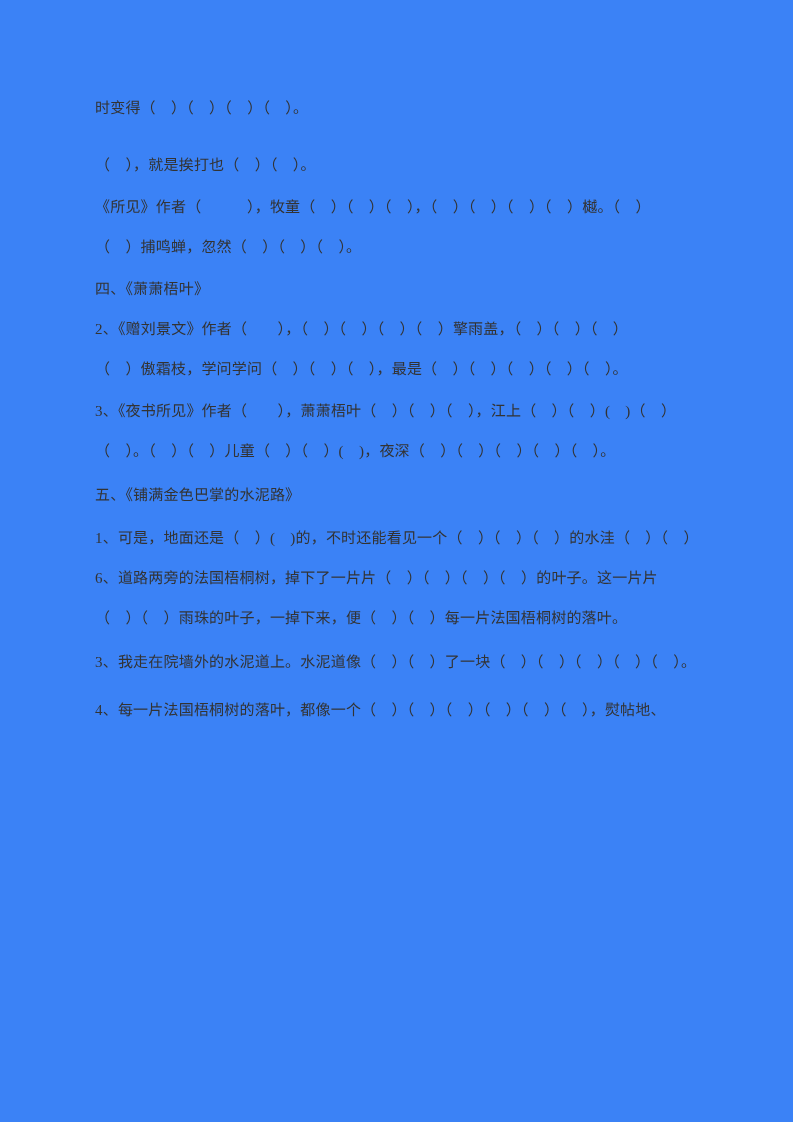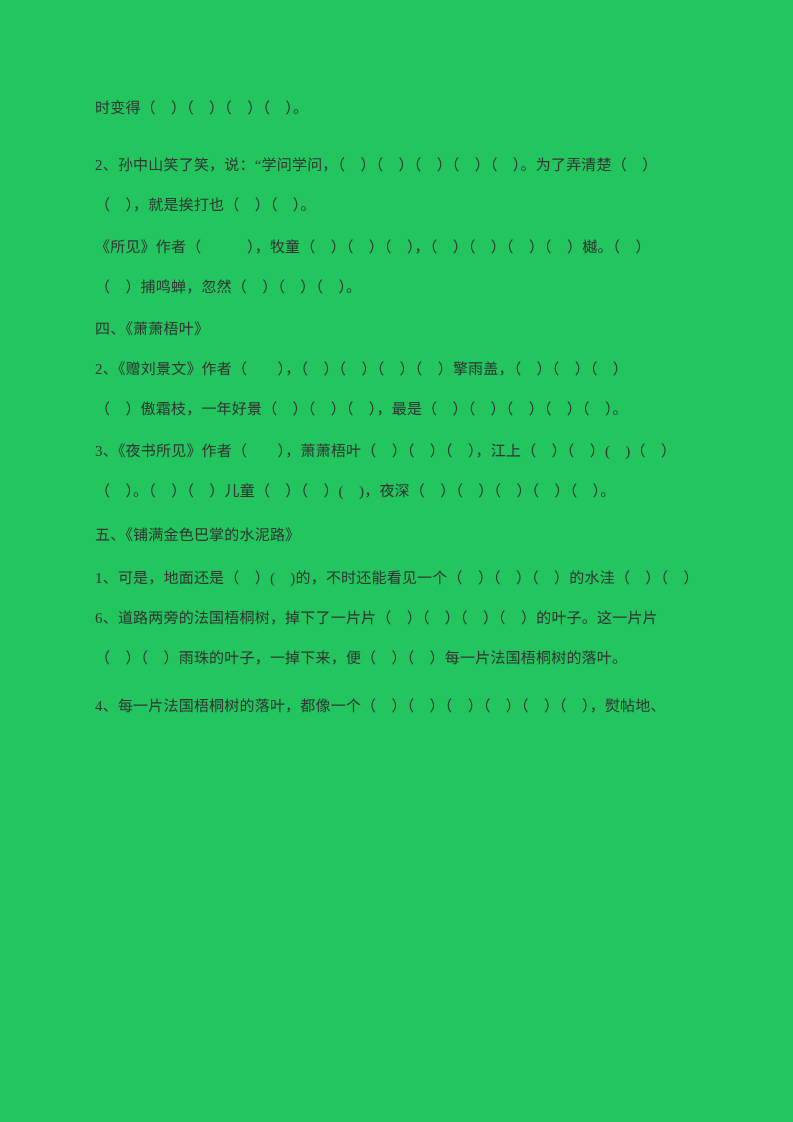--- a/index.html
+++ b/index.html
@@ -4,21 +4,21 @@
 <style>
   html, body {
     margin: 0;
     padding: 0;
     background: #ffffff;
   }
   .page {
     position: relative;
     width: 793px;
     height: 1122px;
-    background: #22c55e;
+    background: #3b82f6;
     overflow: hidden;
     font-family: "Liberation Serif", "DejaVu Serif", serif;
   }
   .content {
     position: absolute;
     top: 88px;
     left: 95px;
     width: 645px;
   }
   .para { margin: 0; }
@@ -41,38 +41,37 @@
 <body>
 
 <div class="page">
   <div class="content">
 
     <div class="para gap-17">
       <div class="line">时变得（　）（　）（　）（　）。</div>
     </div>
 
     <div class="para gap-2">
-      <div class="line">2、孙中山笑了笑，说：“学问学问，（　）（　）（　）（　）（　）。为了弄清楚（　）</div>
       <div class="line">（　），就是挨打也（　）（　）。</div>
     </div>
 
 
     <div class="para gap-2">
       <div class="line">《所见》作者（　　　），牧童（　）（　）（　），（　）（　）（　）（　）樾。（　）</div>
       <div class="line">（　）捕鸣蝉，忽然（　）（　）（　）。</div>
     </div>
 
     <div class="para">
       <div class="line">四、《萧萧梧叶》</div>
     </div>
 
 
     <div class="para gap-2">
       <div class="line">2、《赠刘景文》作者（　　），（　）（　）（　）（　）擎雨盖，（　）（　）（　）</div>
-      <div class="line">（　）傲霜枝，一年好景（　）（　）（　），最是（　）（　）（　）（　）（　）。</div>
+      <div class="line">（　）傲霜枝，学问学问（　）（　）（　），最是（　）（　）（　）（　）（　）。</div>
     </div>
 
     <div class="para gap-4">
       <div class="line">3、《夜书所见》作者（　　），萧萧梧叶（　）（　）（　），江上（　）（　）(　)（　）</div>
       <div class="line">（　）。（　）（　）儿童（　）（　）(　)，夜深（　）（　）（　）（　）（　）。</div>
     </div>
 
     <div class="para gap-3">
       <div class="line">五、《铺满金色巴掌的水泥路》</div>
     </div>
@@ -80,20 +79,21 @@
     <div class="para">
       <div class="line">1、可是，地面还是（　）(　)的，不时还能看见一个（　）（　）（　）的水洼（　）（　）</div>
     </div>
 
     <div class="para gap-4">
       <div class="line">6、道路两旁的法国梧桐树，掉下了一片片（　）（　）（　）（　）的叶子。这一片片</div>
       <div class="line">（　）（　）雨珠的叶子，一掉下来，便（　）（　）每一片法国梧桐树的落叶。</div>
     </div>
 
     <div class="para gap-8">
+      <div class="line">3、我走在院墙外的水泥道上。水泥道像（　）（　）了一块（　）（　）（　）（　）（　）。</div>
     </div>
 
     <div class="para">
       <div class="line">4、每一片法国梧桐树的落叶，都像一个（　）（　）（　）（　）（　）（　），熨帖地、</div>
     </div>
 
   </div>
 </div>
 
 </body></html>

